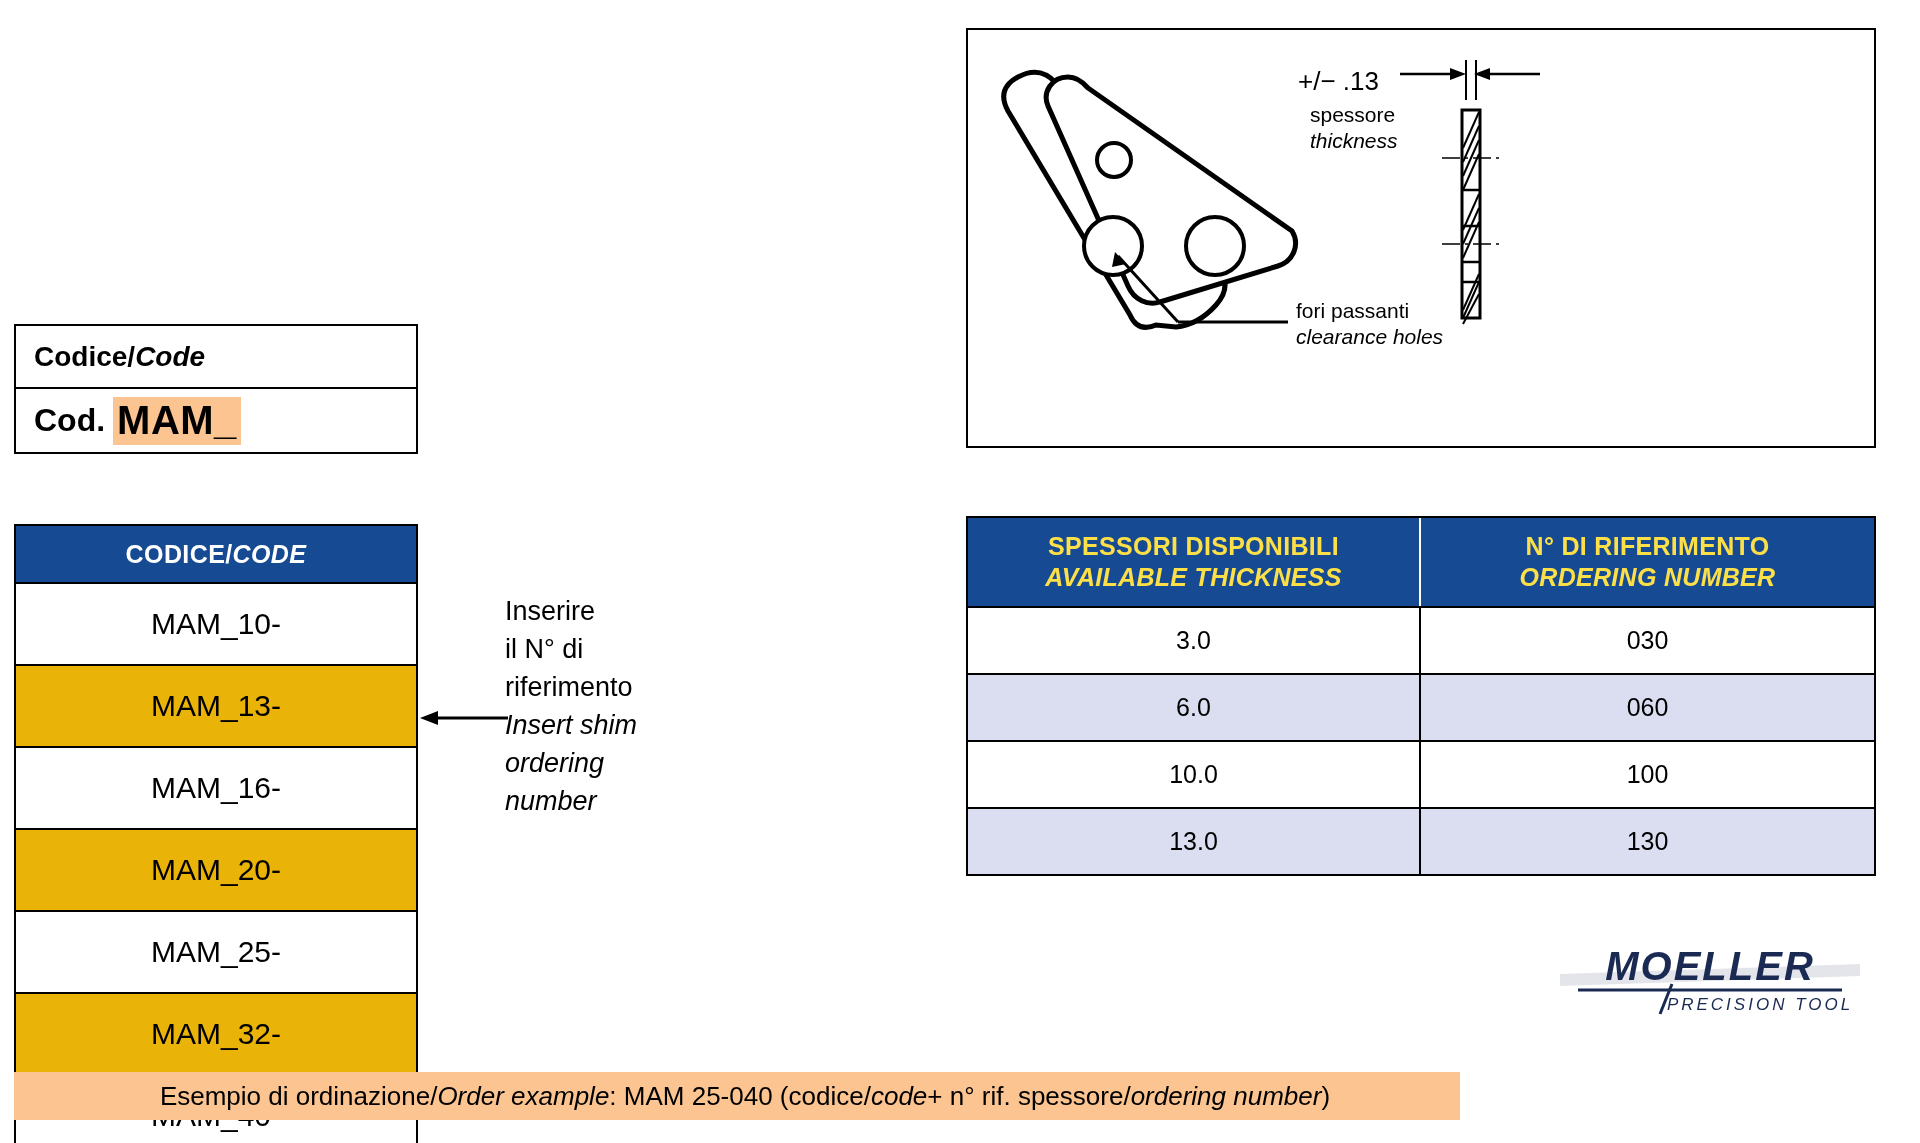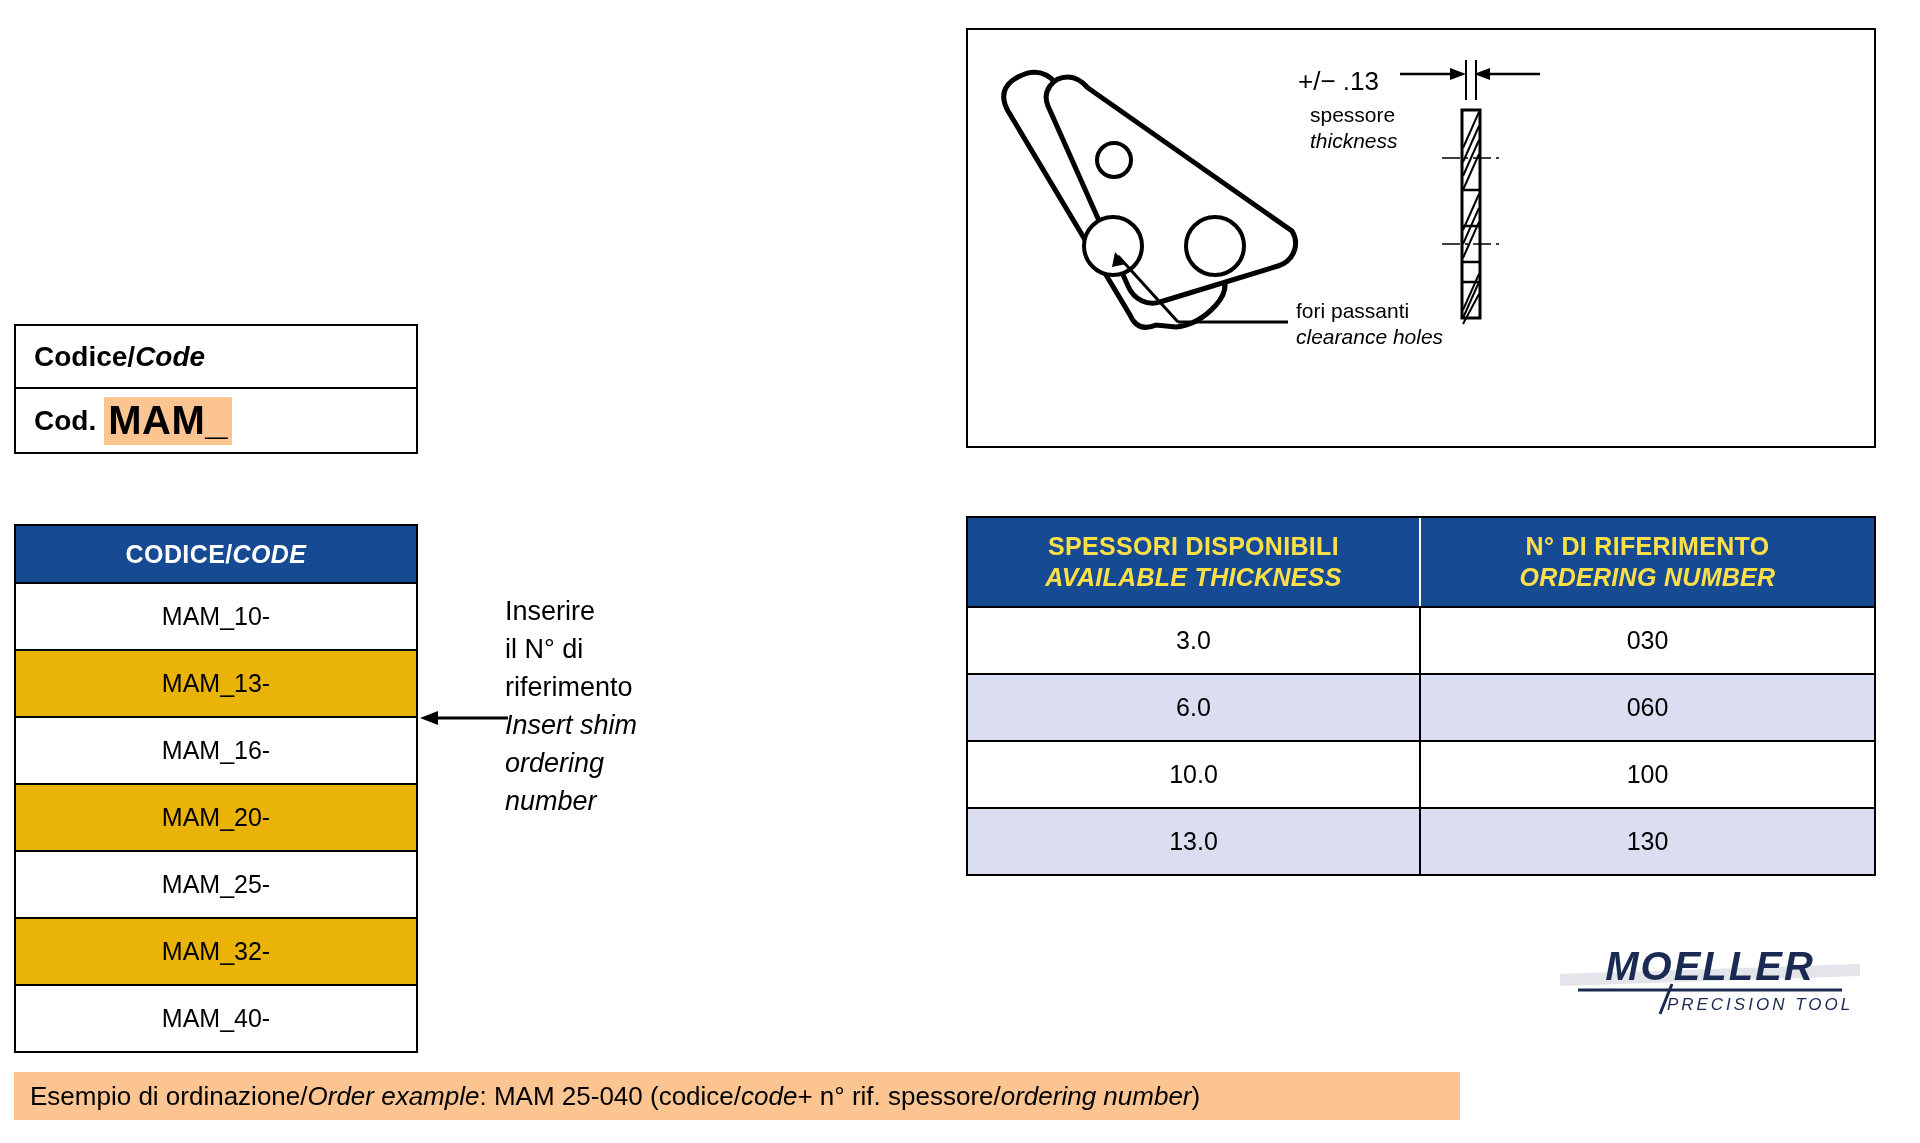--- a/index.html
+++ b/index.html
@@ -36,21 +36,21 @@
   #code-box .row.first {
     border-bottom: 2px solid #000;
   }
   .cb-label {
     font-size: 28px;
     font-weight: bold;
   }
   .cb-label-it { font-style: normal; }
   .cb-label-en { font-style: italic; }
   .cod-prefix {
-    font-size: 28px;
+    font-size: 32px;
     font-weight: bold;
   }
   .cod-highlight {
     font-size: 40px;
     font-weight: bold;
     background: #fbc490;
     padding: 1px 4px 2px 4px;
     margin-left: 8px;
     letter-spacing: 0.5px;
   }
@@ -72,25 +72,25 @@
     height: 56px;
     display: flex;
     align-items: center;
     justify-content: center;
     font-size: 25px;
     font-weight: bold;
     letter-spacing: 0.4px;
   }
   #code-table .hdr .en { font-style: italic; }
   #code-table .crow {
-    height: 67px;
+    height: 82px;
     display: flex;
     align-items: center;
     justify-content: center;
-    font-size: 25px;
+    font-size: 30px;
     border-top: 2px solid #000;
     box-sizing: border-box;
     background: #ffffff;
   }
   #code-table .crow.alt { background: #eab308; }
 
   
   #insert-note {
     position: absolute;
     left: 505px;
@@ -190,20 +190,21 @@
     left: 14px;
     top: 1072px;
     width: 1446px;
     height: 48px;
     background: #fbc490;
     display: flex;
     align-items: center;
     padding-left: 16px;
     box-sizing: border-box;
     font-size: 26px;
+    justify-content: center;
   }
   #footer .it { font-style: normal; }
   #footer .en { font-style: italic; }
 </style>
 </head>
 <body>
 
 <div id="code-box">
   <div class="row first">
     <span class="cb-label cb-label-it">Codice/</span>

